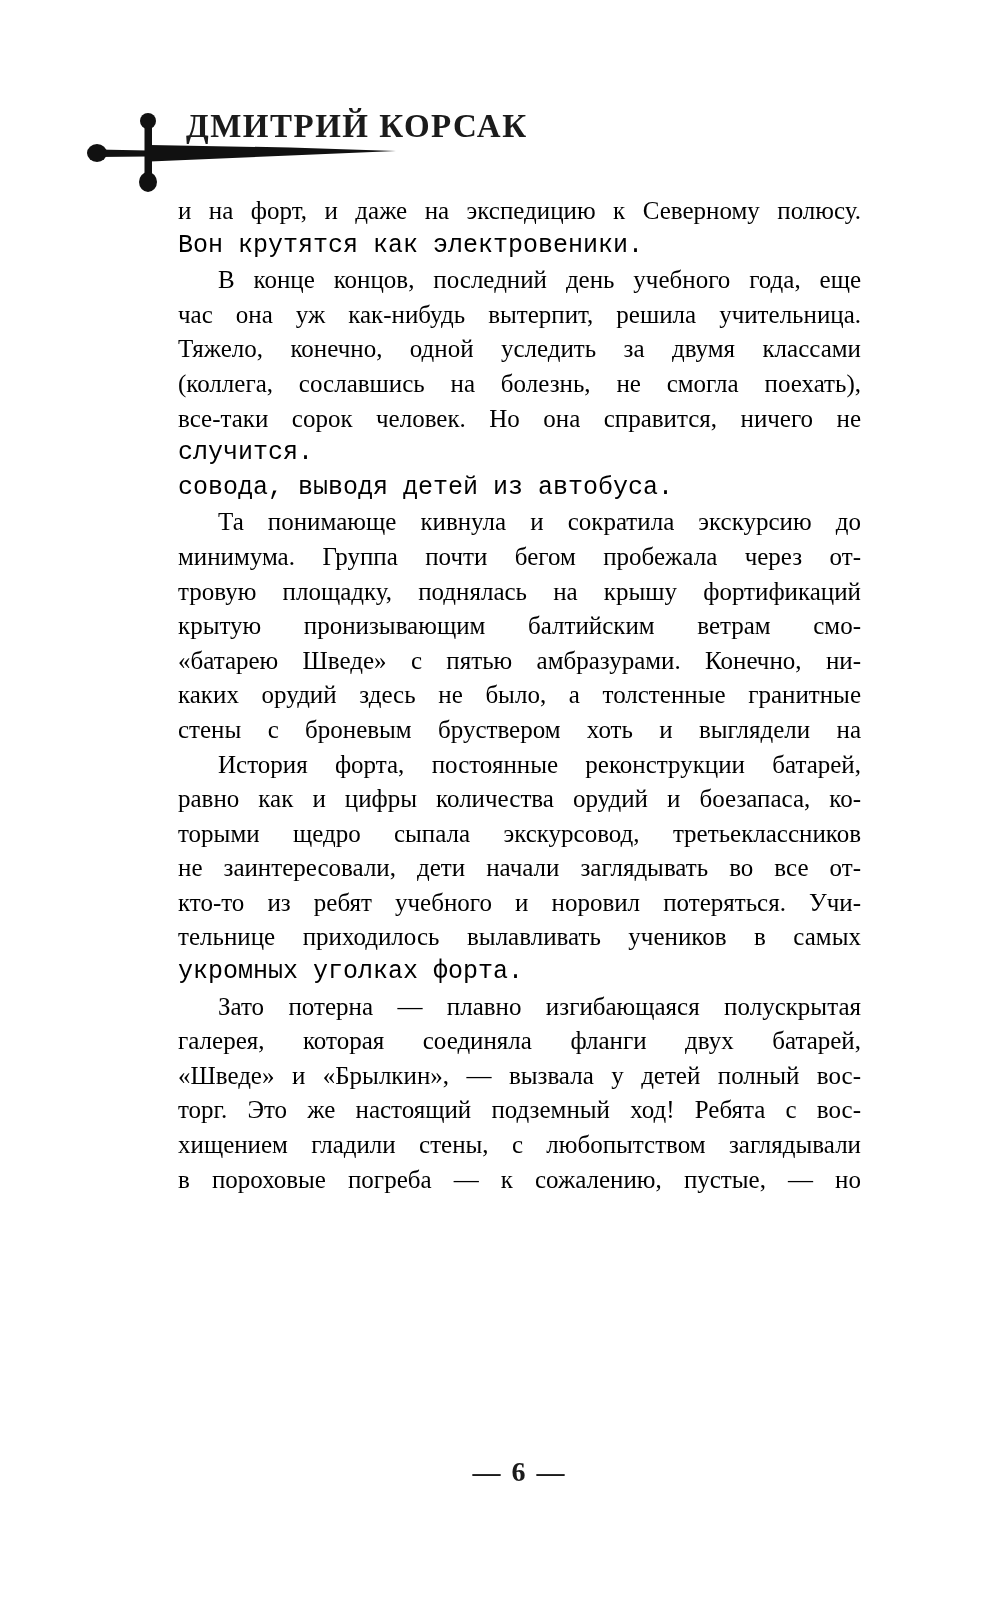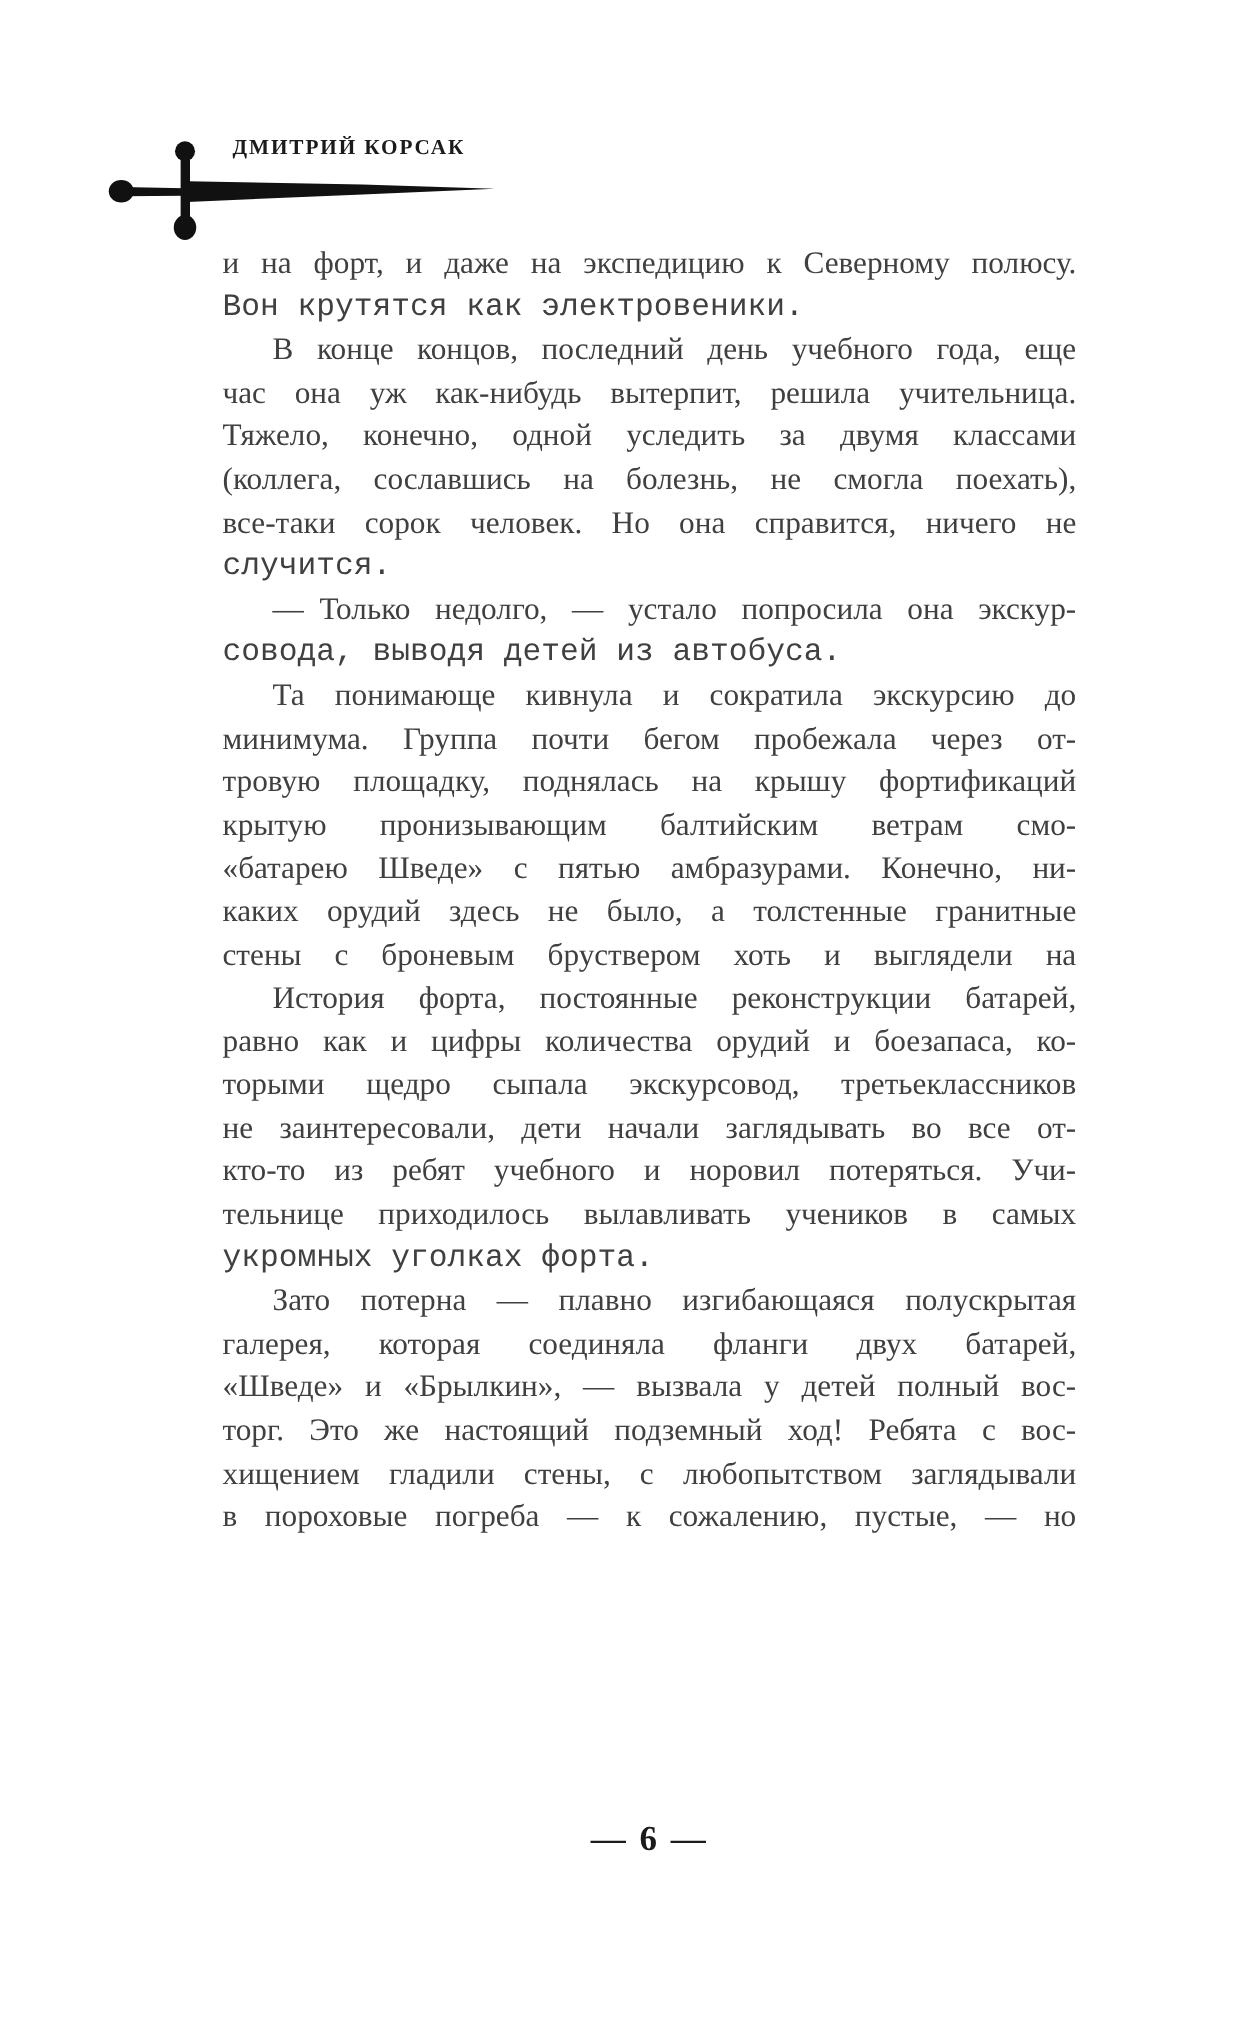--- a/index.html
+++ b/index.html
@@ -18,35 +18,35 @@
     position: absolute;
     left: 80px;
     top: 100px;
     width: 330px;
     height: 100px;
   }
   .author {
     position: absolute;
     left: 186px;
     top: 108px;
-    font-size: 17px;
+    font-size: 33px;
     font-weight: 700;
     letter-spacing: 1.5px;
     white-space: nowrap;
     color: #1b1b1b;
   }
   
   .text-block {
     position: absolute;
     left: 178px;
     top: 194px;
     width: 683px;
     font-size: 25px;
     line-height: 34.6px;
-    color: #404040;
+    color: #000000;
   }
   .line {
     text-align: justify;
     text-align-last: justify;
   }
   .line.last {
     text-align-last: left;
     font-family: Liberation Mono, monospace;
   }
   .line.indent {
@@ -87,21 +87,20 @@
 
   <div class="text-block">
       <div class="line">и на форт, и даже на экспедицию к Северному полюсу.</div>
       <div class="line last">Вон крутятся как электровеники.</div>
       <div class="line indent">В конце концов, последний день учебного года, еще</div>
       <div class="line">час она уж как-нибудь вытерпит, решила учительница.</div>
       <div class="line">Тяжело, конечно, одной уследить за двумя классами</div>
       <div class="line">(коллега, сославшись на болезнь, не смогла поехать),</div>
       <div class="line">все-таки сорок человек. Но она справится, ничего не</div>
       <div class="line last">случится.</div>
-      <div class="line indent">— Только недолго, — устало попросила она экскур-</div>
       <div class="line last">совода, выводя детей из автобуса.</div>
       <div class="line indent">Та понимающе кивнула и сократила экскурсию до</div>
       <div class="line">минимума. Группа почти бегом пробежала через от-</div>
       <div class="line">тровую площадку, поднялась на крышу фортификаций</div>
       <div class="line">крытую пронизывающим балтийским ветрам смо-</div>
       <div class="line">«батарею Шведе» с пятью амбразурами. Конечно, ни-</div>
       <div class="line">каких орудий здесь не было, а толстенные гранитные</div>
       <div class="line">стены с броневым бруствером хоть и выглядели на</div>
       <div class="line indent">История форта, постоянные реконструкции батарей,</div>
       <div class="line">равно как и цифры количества орудий и боезапаса, ко-</div>

